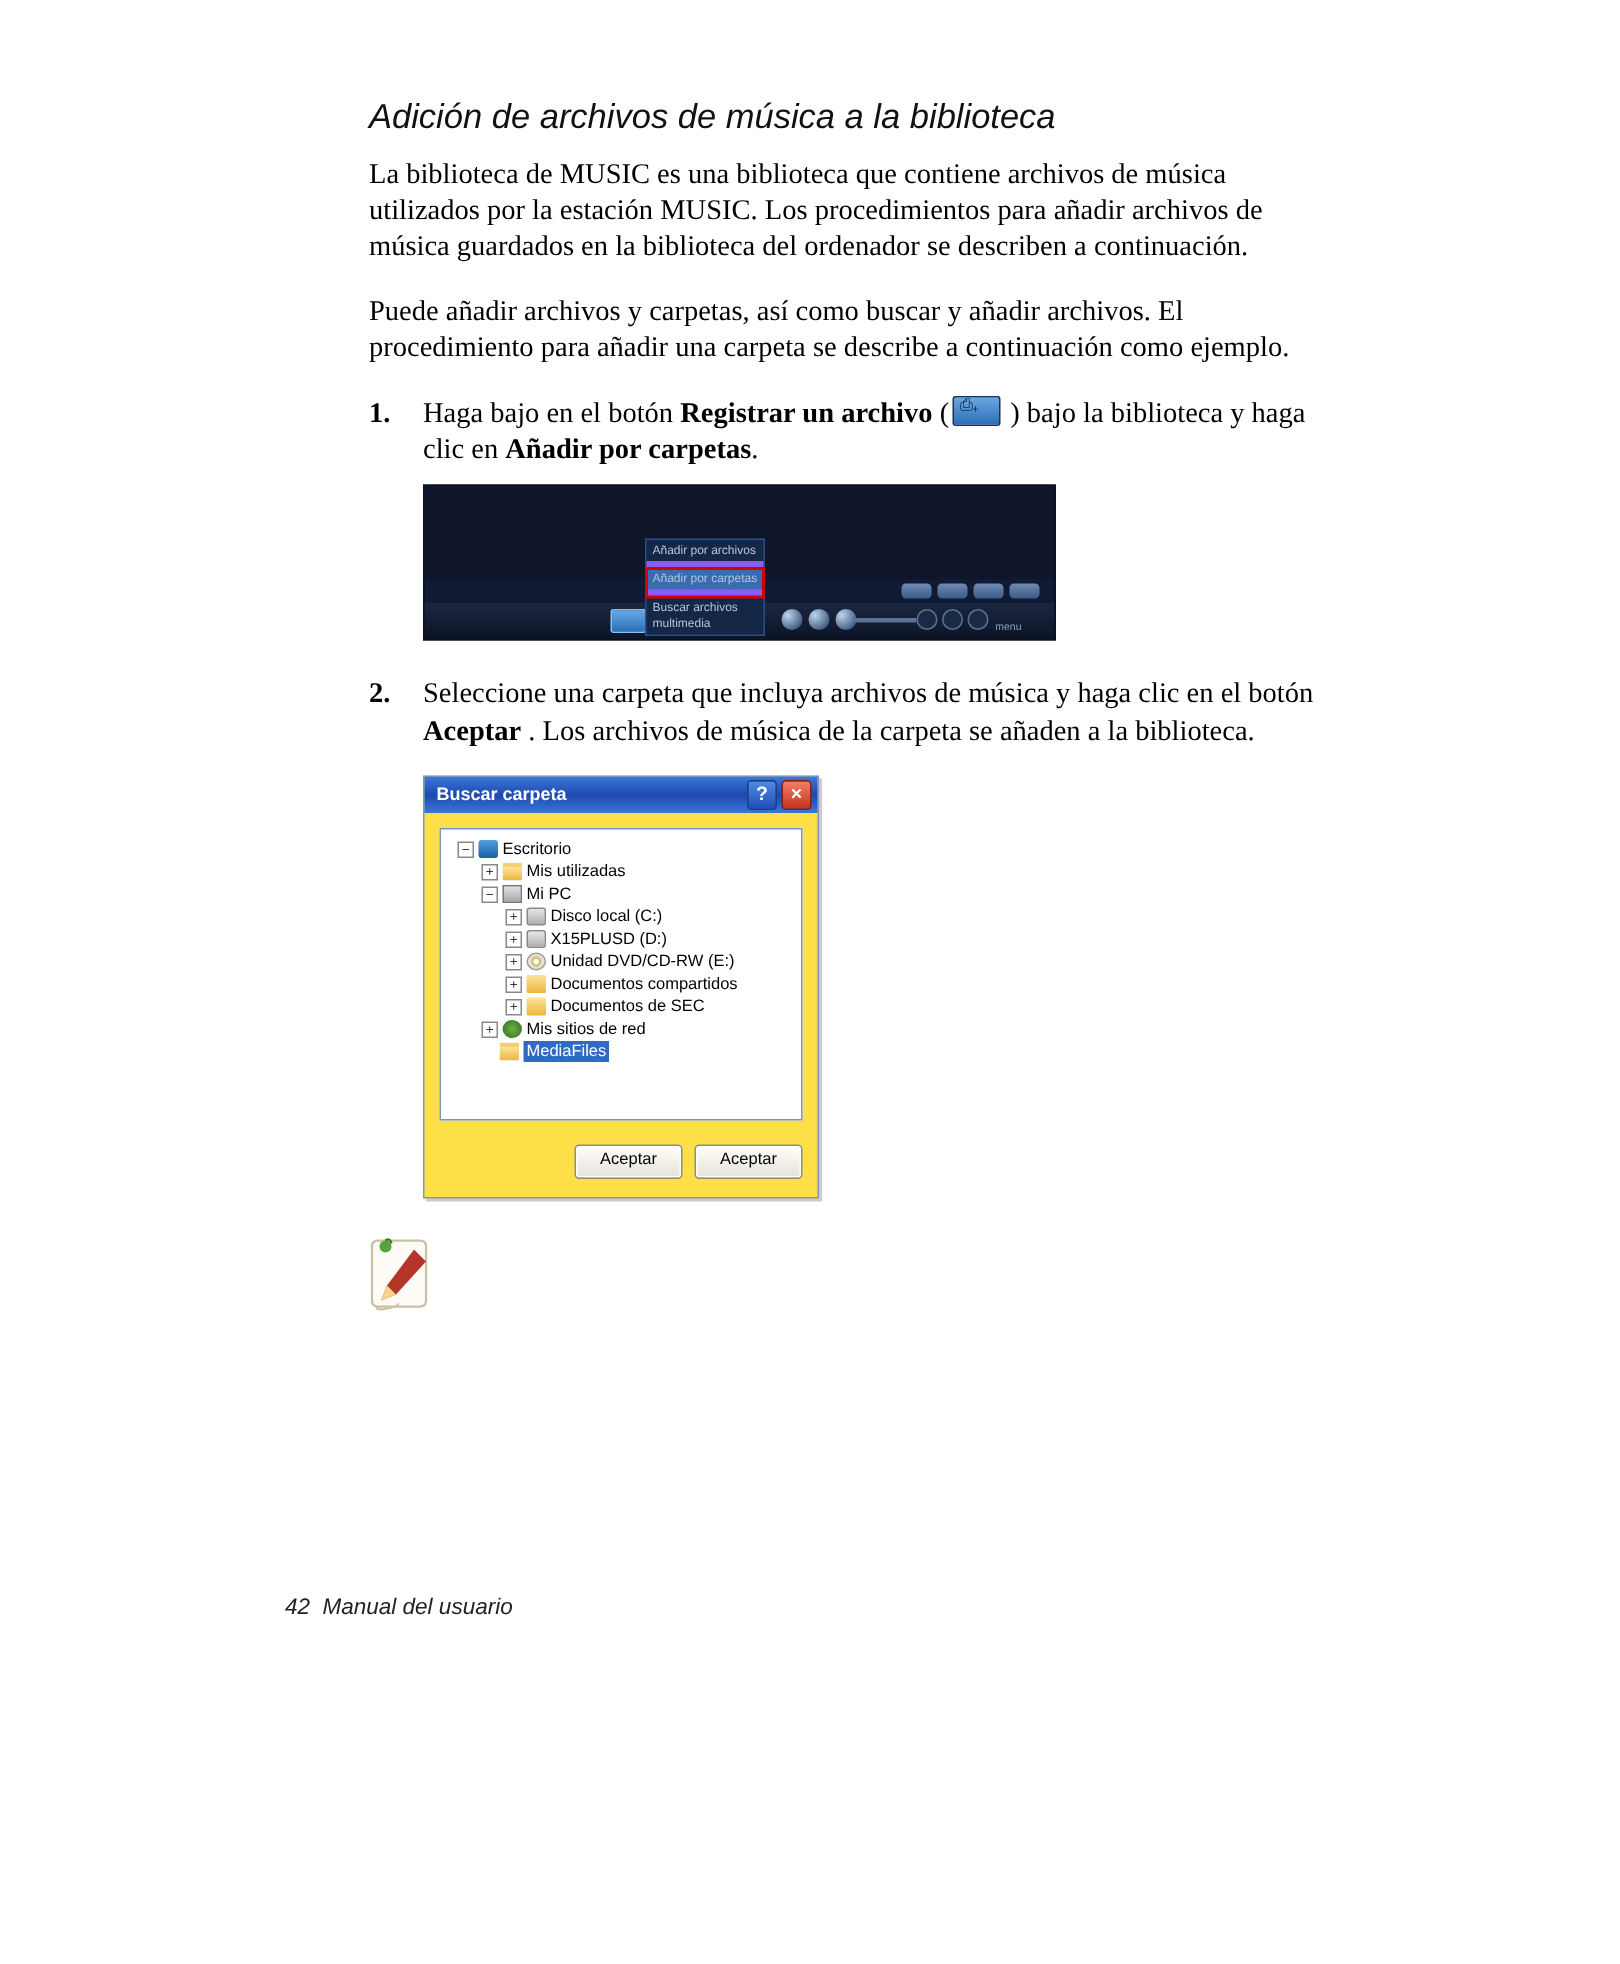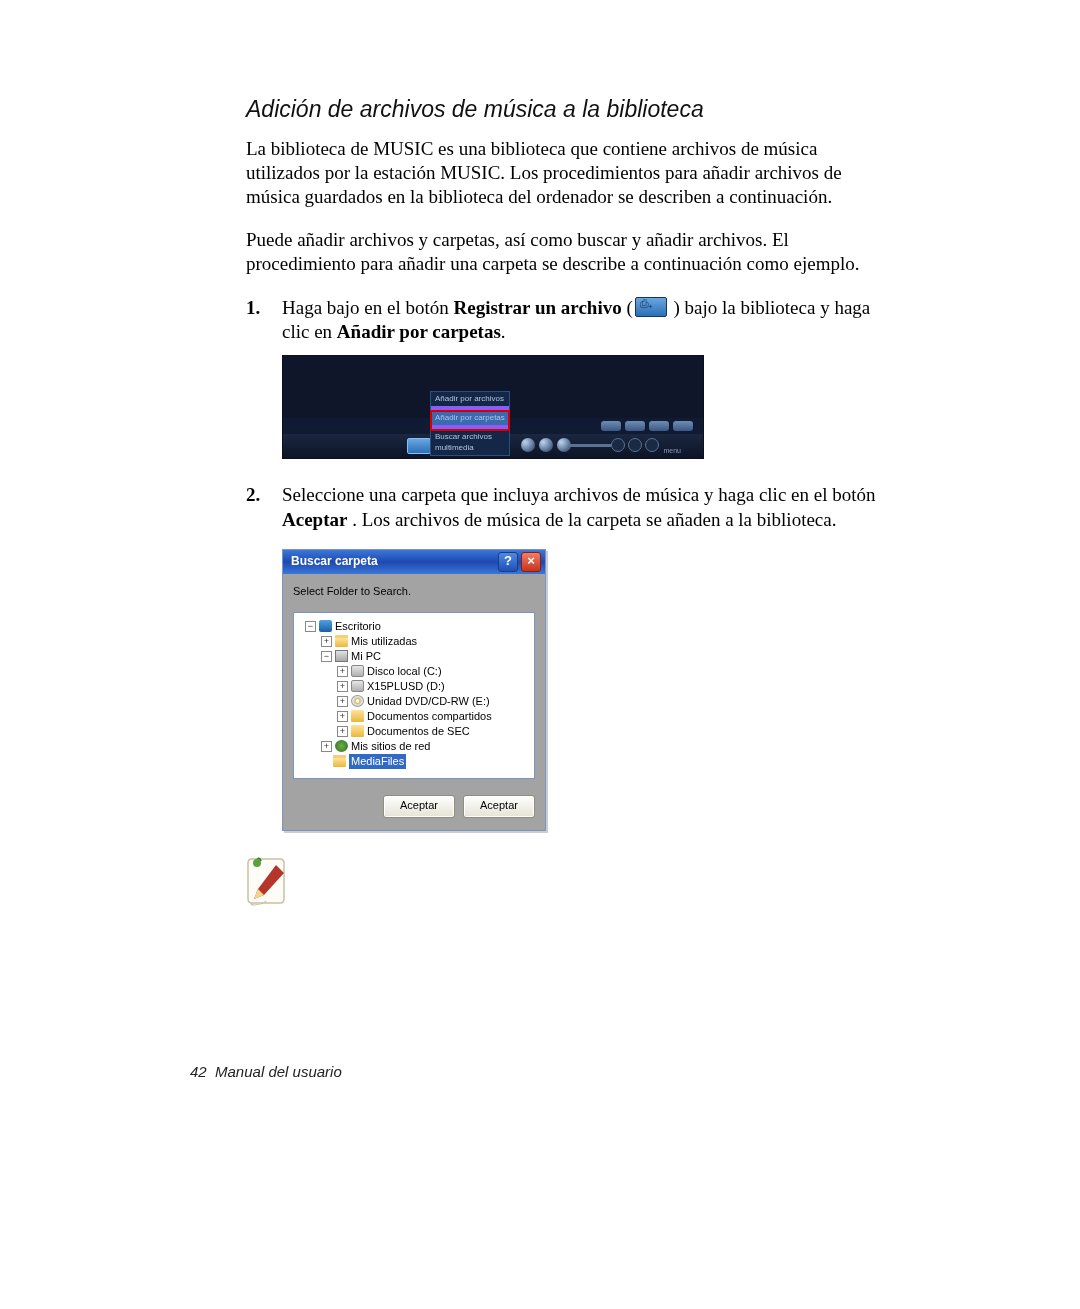--- a/index.html
+++ b/index.html
@@ -7,21 +7,21 @@
     padding: 0;
     background: #ffffff;
     font-family: "Times New Roman", Times, serif;
     color: #000;
   }
   .page {
     width: 1080px;
     height: 1290px;
     position: relative;
     box-sizing: border-box;
-    padding: 96px 200px 0 246px;
+    padding: 64px 200px 0 246px;
   }
   h2.section-title {
     font-family: Arial, Helvetica, sans-serif;
     font-style: italic;
     font-weight: 400;
     font-size: 23px;
     margin: 0 0 14px 0;
     color: #111;
   }
   p.body {
@@ -208,21 +208,21 @@
     font-family: Arial, sans-serif;
     font-size: 7px;
     color: #8a9cb5;
   }
 
   
   .dialog {
     width: 262px;
     height: 280px;
     margin: 16px 0 24px 0;
-    background: #a3a3a3;
+    background: #fde047;
     border: 1px solid #7a95c5;
     box-shadow: 2px 2px 0 rgba(0,0,0,0.2);
     font-family: Tahoma, Arial, sans-serif;
     font-size: 11px;
     display: flex;
     flex-direction: column;
     position: relative;
   }
   .dialog .titlebar {
     height: 24px;
@@ -400,21 +400,20 @@
       <span>Seleccione una carpeta que incluya archivos de música y haga clic en el botón </span>
       <span class="bold">Aceptar</span>
       <span>. Los archivos de música de la carpeta se añaden a la biblioteca.</span>
 
       <div class="dialog">
         <div class="titlebar">
           <span class="title-text">Buscar carpeta</span>
           <span class="tb-btn tb-help">?</span>
           <span class="tb-btn tb-close">×</span>
         </div>
-        <div class="subtitle">Select Folder to Search.</div>
         <div class="tree">
           <div class="row">
               <span class="sp" style="width:4px"></span>
               <span class="exp">−</span>
               <span class="ico ico-desktop"></span>
               <span>Escritorio</span>
             </div>
           <div class="row">
               <span class="sp" style="width:20px"></span>
               <span class="exp">+</span>

